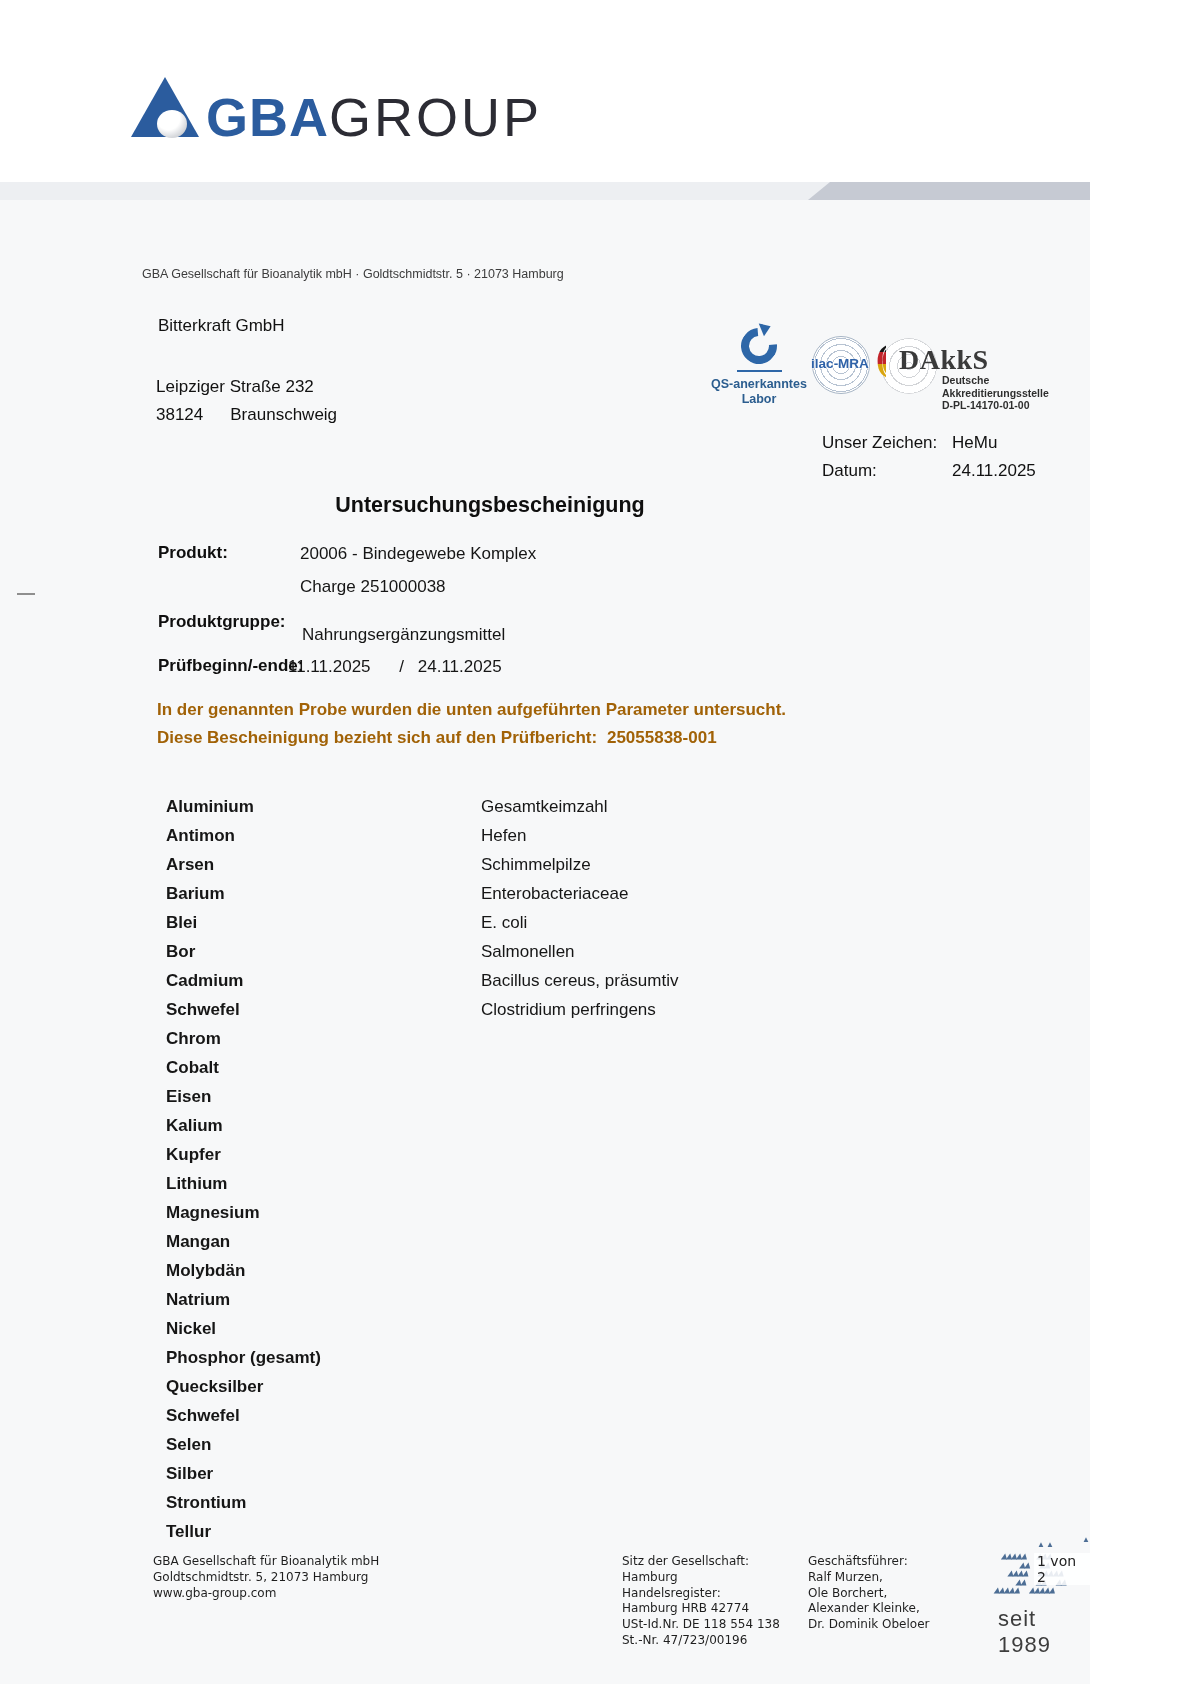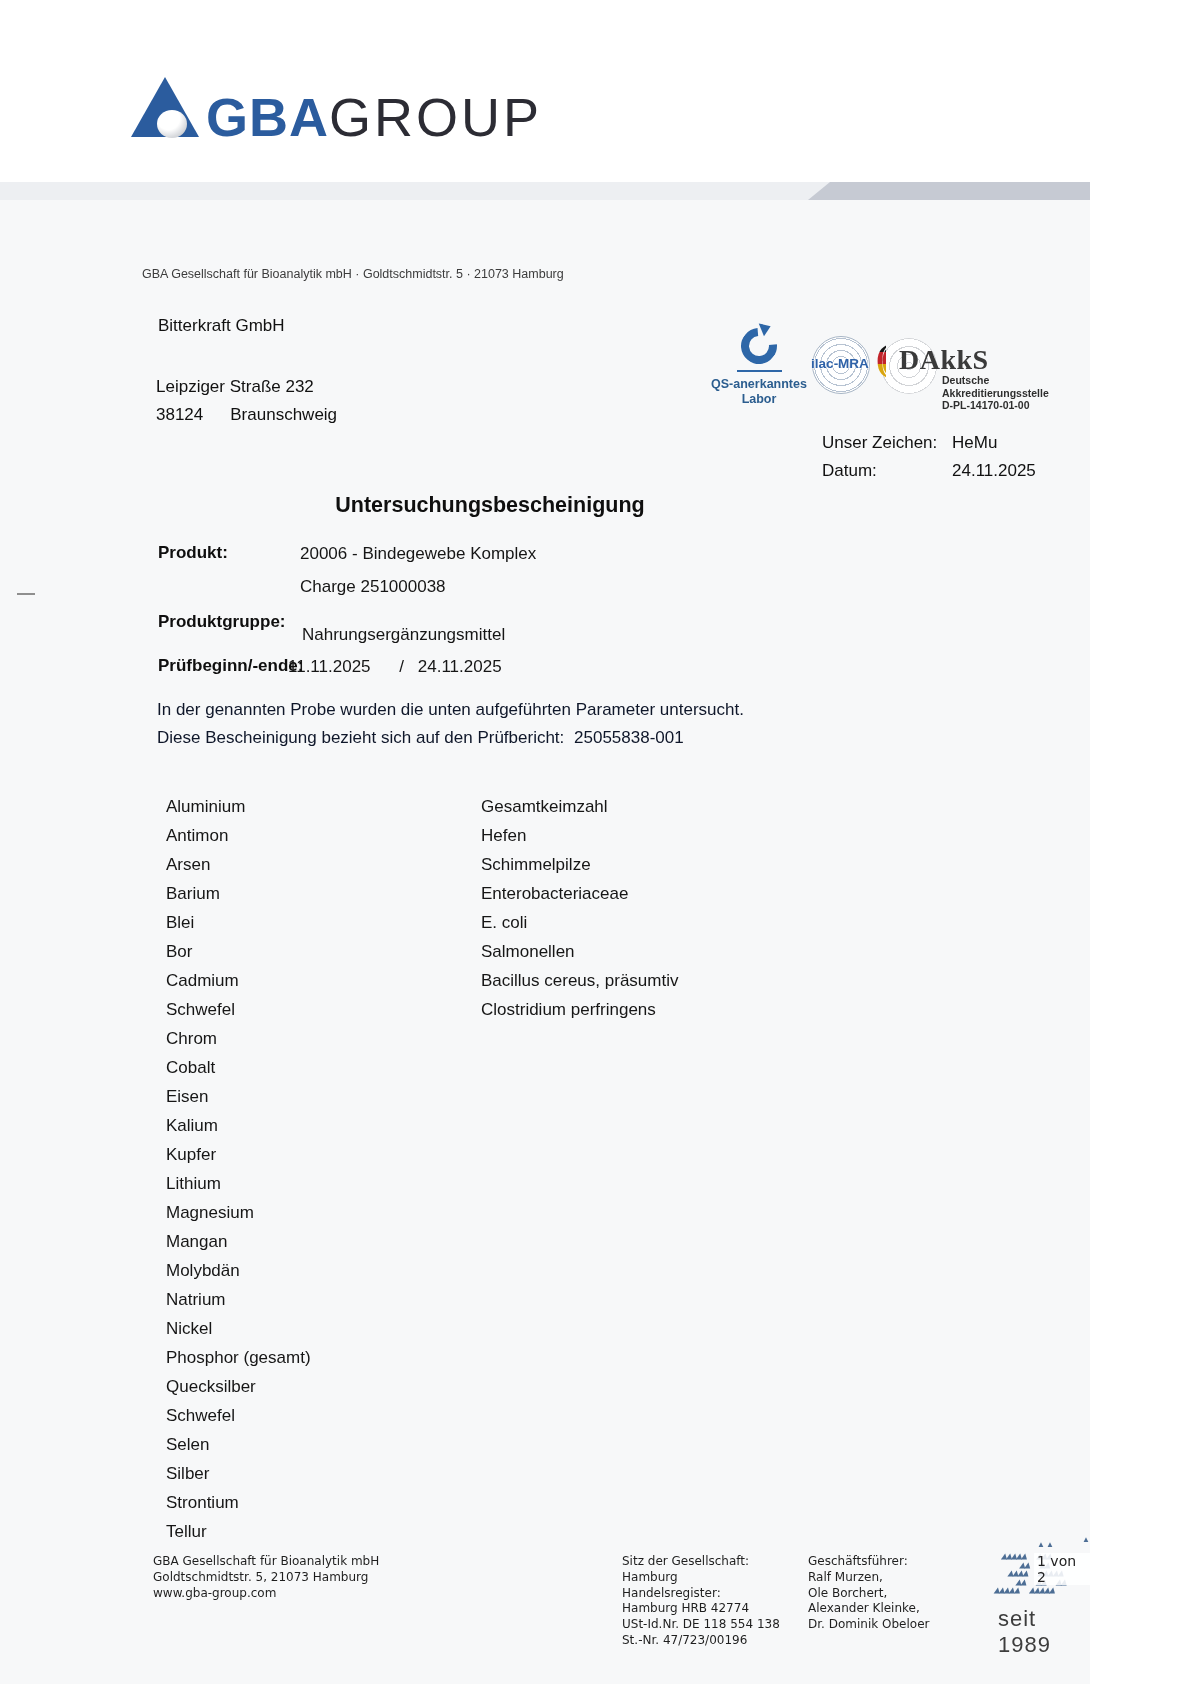--- a/index.html
+++ b/index.html
@@ -47,21 +47,21 @@
     font-weight:bold;font-size:28px;color:#3a3a3a;letter-spacing:0.5px;}
   .dakks-sub{position:absolute;left:942px;top:374px;font-size:10.5px;line-height:12.5px;
     font-weight:600;color:#2e2e2e;white-space:nowrap;}
   
   .meta-label{font-size:17px;color:#111;}
   .meta-value{position:absolute;left:130px;top:0;font-size:17px;color:#111;}
   .doc-title{position:absolute;left:130px;top:493px;width:720px;text-align:center;
     font-size:21.5px;font-weight:bold;color:#0f0f0f;}
   .plabel{font-weight:bold;font-size:17px;color:#0f0f0f;}
   .pval{font-size:17px;color:#161616;}
-  .intro{font-size:17px;color:#0f172a;}
+  .intro{font-size:17px;color:#a16207;font-weight:bold;}
   
   .plist{position:absolute;top:792px;font-size:17px;color:#161616;}
   .plist .p-item{height:29px;line-height:29px;white-space:nowrap;}
   
   .fold{position:absolute;left:17px;top:593px;width:18px;height:2px;background:#8f8f8f;}
   
   .f-col{position:absolute;top:1554px;font-family:"DejaVu Sans",sans-serif;font-size:12px;
     line-height:15.8px;color:#1f1f1f;}
   .f-col div{white-space:nowrap;}
   .f-label{display:inline-block;width:59px;}
@@ -144,21 +144,21 @@
   </div>
 
   <div class="abs intro" style="left:157px;top:700px;">In der genannten Probe wurden die unten aufgeführten Parameter untersucht.</div>
   <div class="abs intro" style="left:157px;top:728px;">
     <span>Diese Bescheinigung bezieht sich auf den Prüfbericht:</span>
     <span style="margin-left:5px;">25055838-001</span>
   </div>
 
   <div class="fold"></div>
 
-  <div class="plist" style="left:166px;">
+  <div class="plist" style="left:166px;font-weight:bold;">
 
   <div class="p-item">Aluminium</div>
       <div class="p-item">Antimon</div>
       <div class="p-item">Arsen</div>
       <div class="p-item">Barium</div>
       <div class="p-item">Blei</div>
       <div class="p-item">Bor</div>
       <div class="p-item">Cadmium</div>
       <div class="p-item">Schwefel</div>
       <div class="p-item">Chrom</div>

